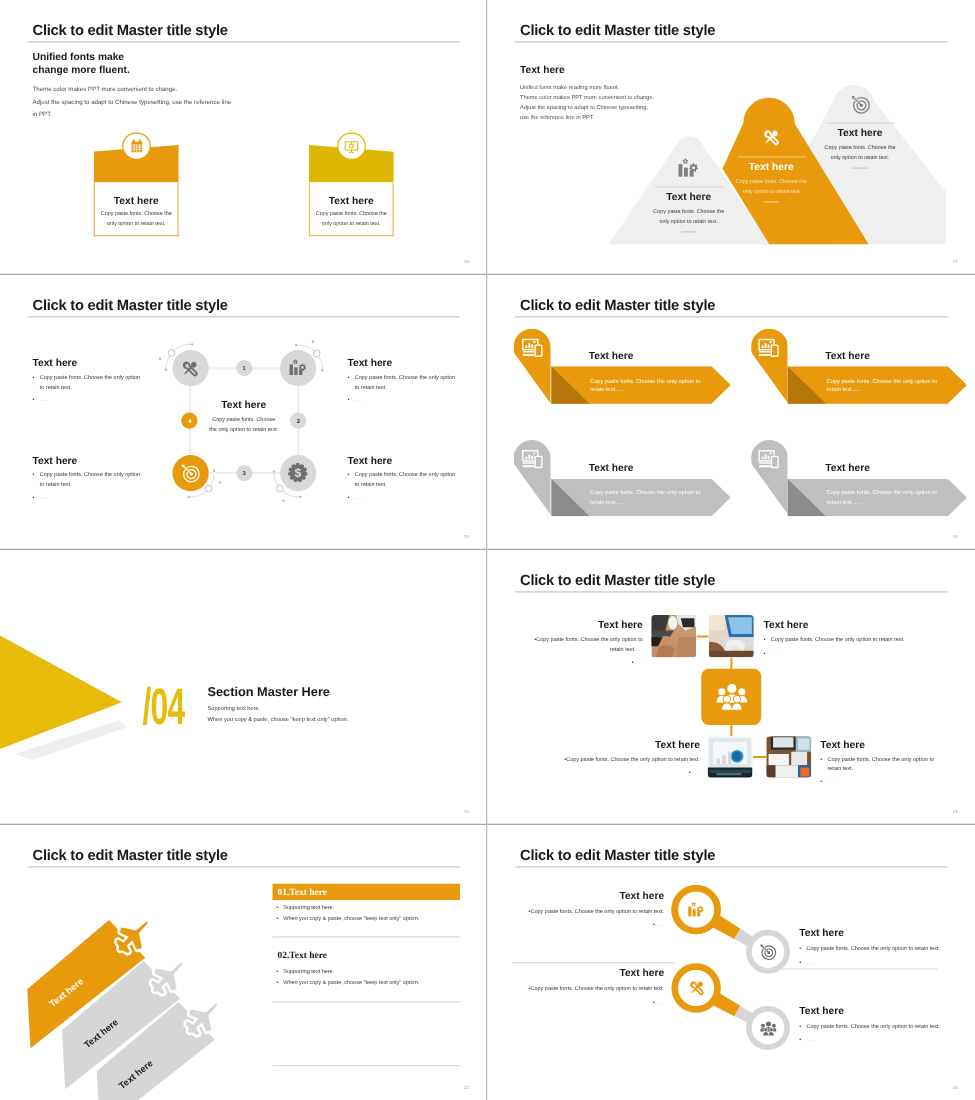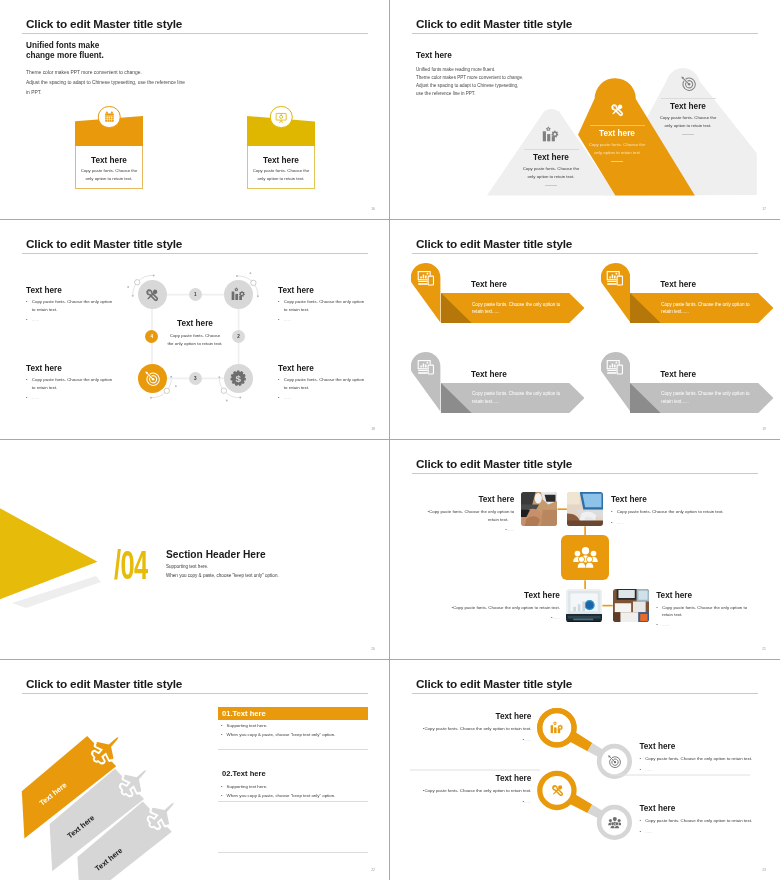--- a/index.html
+++ b/index.html
@@ -117,21 +117,21 @@
   .s6li .dot::before{content:"\2022";font-size:4.4px;}
   .s6blk.q1 .s6li .dot,.s6blk.q3 .s6li .dot{order:-1;text-align:right;}
   .s6li .tx.dim{color:#c9c9c9;}
   .s6li2{margin-right:5.8px;margin-top:1.9px;font-size:4.4px;color:#3a3a3a;}
   .s6blk.q4 .s6li2{margin-left:5.8px;margin-right:0;}
 
   
   .s7bars{position:absolute;left:0;top:0;}
   .s7list{position:absolute;left:0;top:0;width:390px;height:220px;}
   .s7row{position:absolute;left:217.6px;width:150.5px;}
-  .s7hd{height:13.4px;display:flex;align-items:center;padding-left:4.4px;box-sizing:border-box;font-size:7.6px;font-weight:bold;color:#1a1a1a;}
+  .s7hd{height:13.4px;display:flex;align-items:center;padding-left:4.4px;box-sizing:border-box;font-size:7.6px;font-weight:bold;color:#1a1a1a;font-family:Liberation Serif, serif;}
   .s7hd.act{background:#E89A0C;color:#fff;}
   .s7li{display:flex;font-size:4.4px;color:#3a3a3a;line-height:1.1;margin-top:4.2px;padding-left:3.5px;}
   .s7li .dot{width:5.5px;flex:0 0 5.5px;}
   .s7li .dot::before{content:"\2022";font-size:4.4px;}
   .s7sep{position:absolute;left:217.6px;width:150.5px;height:1px;background:#dcdcdc;}
 
   
   .s8g{position:absolute;left:0;top:0;}
   .s8ic{position:absolute;width:18px;height:18px;display:flex;align-items:center;justify-content:center;}
   .s8ic.i1{left:157.9px;top:58.7px;}
@@ -576,21 +576,21 @@
       </div>
   <div class="pgnum">19</div>
 </div>
 
 <div class="slide r b">
   <svg class="s5sh" width="390" height="220" viewBox="0 0 390 220">
     <polygon points="12,163 96,136 101,142 26,168" fill="#eeeeee"></polygon>
     <polygon points="0,68.3 0,159.2 97.5,121.7" fill="#E6BB0A"></polygon>
   </svg>
   <div class="s5num">/04</div>
-  <div class="s5t">Section Header Here</div>
+  <div class="s5t">Section Master Here</div>
   <div class="s5s1">Supporting text here.</div>
   <div class="s5s2">When you copy &amp; paste, choose "keep text only" option.</div>
   <div class="pgnum">20</div>
 </div>
 
 <div class="slide b">
   <div class="mtitle">Click to edit Master title style</div>
   <div class="trule"></div>
 
   <svg class="s6lines" width="390" height="220" viewBox="0 0 390 220">
@@ -783,21 +783,21 @@
           <div class="s7li">
             <span class="dot"></span>
             <span>Supporting text here.</span>
           </div>
           <div class="s7li">
             <span class="dot"></span>
             <span>When you copy &amp; paste, choose "keep text only" option.</span>
           </div>
         </div>
         <div class="s7sep" style="top:88.80000000000001px"></div>
-        <div class="s7row" style="top:107px">
+        <div class="s7row" style="top:97px">
           <div class="s7hd">02.Text here</div>
           <div class="s7li">
             <span class="dot"></span>
             <span>Supporting text here.</span>
           </div>
           <div class="s7li">
             <span class="dot"></span>
             <span>When you copy &amp; paste, choose "keep text only" option.</span>
           </div>
         </div>

